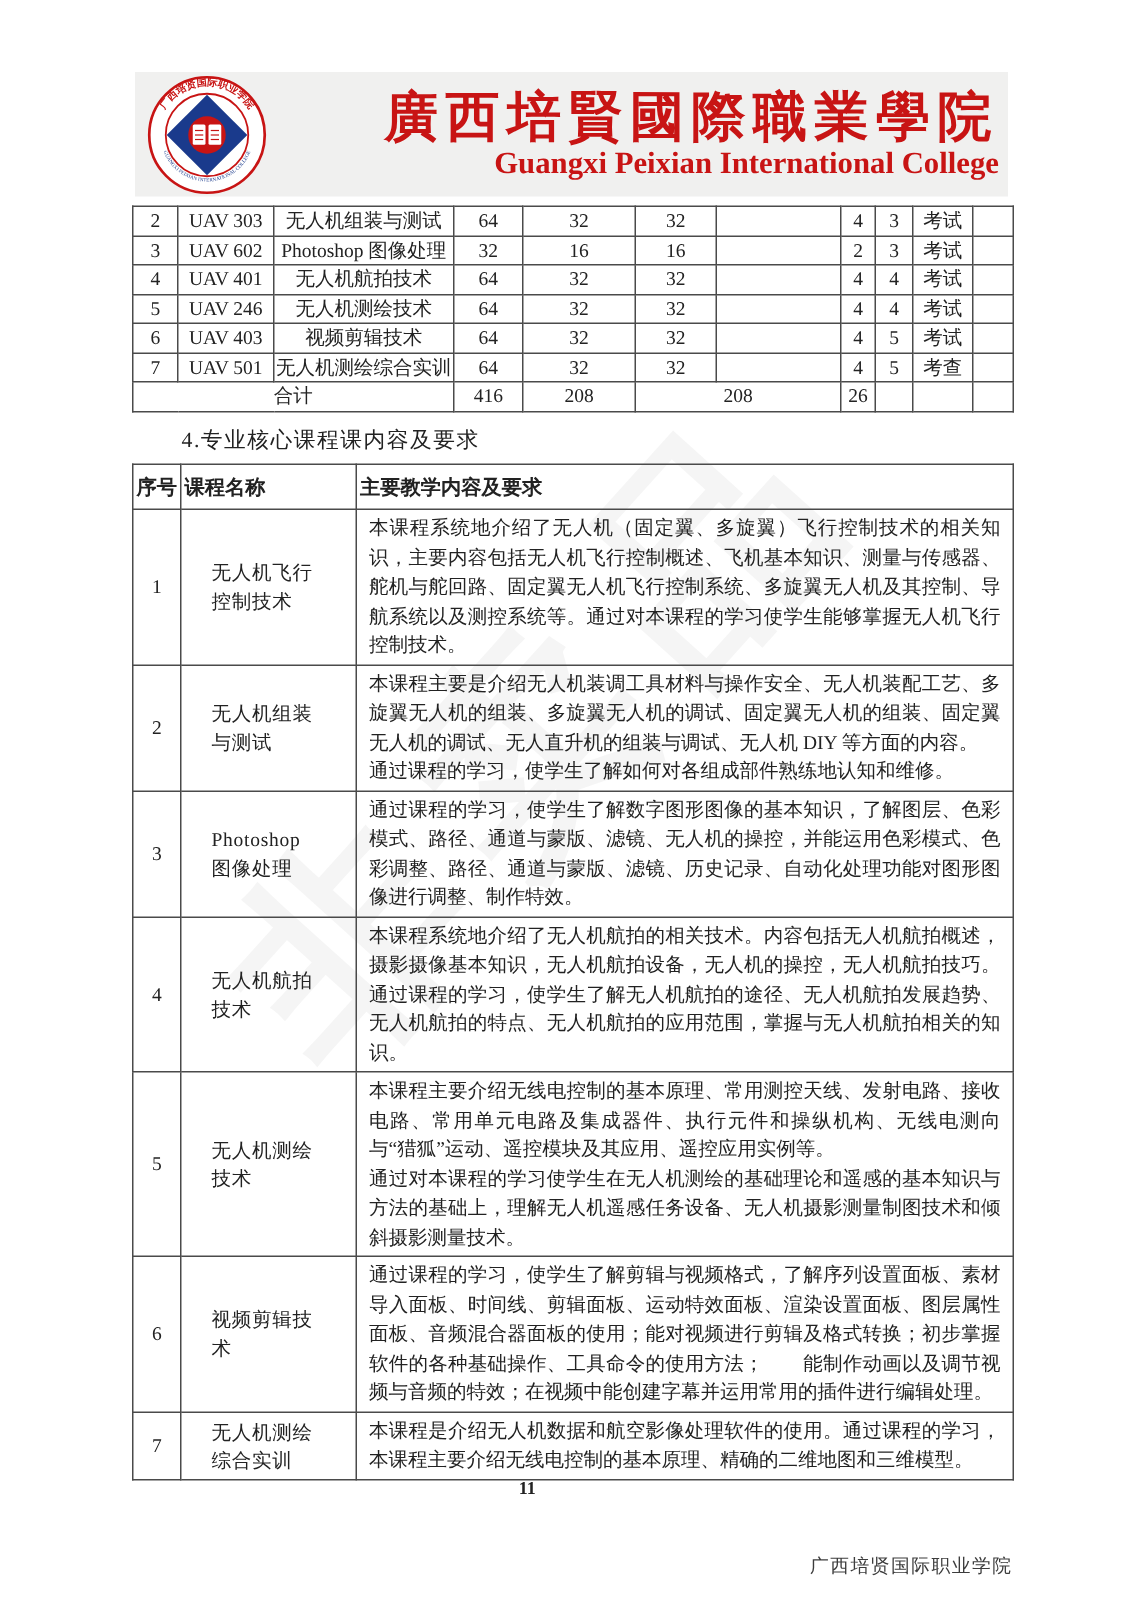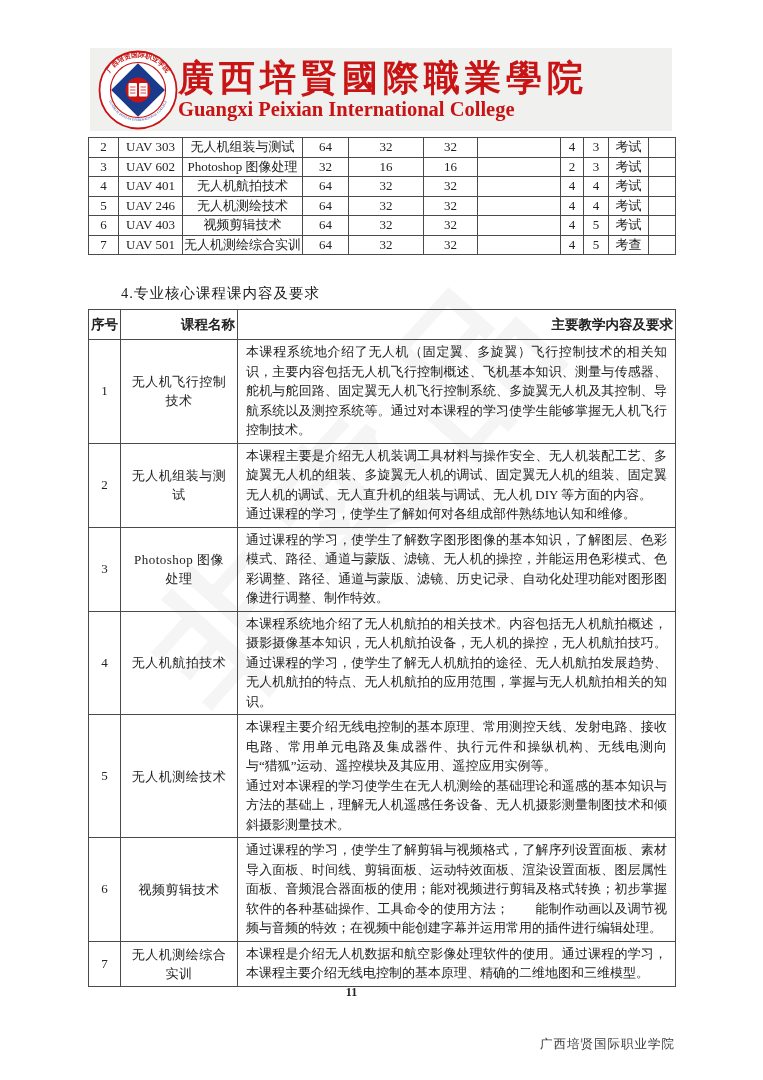--- a/index.html
+++ b/index.html
@@ -14,21 +14,21 @@
   }
 
   
   .banner {
     position: absolute; left: 90px; top: 48px;
     width: 582px; height: 83px;
     background: #f0f0ef;
     display: flex; align-items: center;
   }
   .logo-wrap { width: 80px; height: 80px; margin-left: 8px; flex: 0 0 auto; }
-  .titles { flex: 1; text-align: left; padding-right: 6px; }
+  .titles { flex: 1; text-align: right; padding-right: 6px; }
   .title-zh {
     font-size: 36px; font-weight: bold; color: #c81414;
     letter-spacing: 5px; line-height: 40px; white-space: nowrap;
   }
   .title-en {
     font-size: 20.5px; font-weight: bold; color: #c81414;
     line-height: 23px; white-space: nowrap;
   }
 
   
@@ -61,26 +61,26 @@
     font-size: 14.5px; letter-spacing: 1px;
   }
 
   
   .core-table {
     position: absolute; left: 88px; top: 309px;
     width: 587px; font-size: 13px;
   }
   .core-table th {
     height: 30px; font-size: 13.5px; font-weight: bold;
-    text-align: right; padding: 0 2px;
+    text-align: left; padding: 0 2px;
   }
   .core-table td.cell-no { text-align: center; vertical-align: middle; }
   .core-table td.cell-name {
-    text-align: center; vertical-align: middle;
-    padding: 2px 8px; line-height: 19px; letter-spacing: 0.5px;
+    vertical-align: middle;
+    padding: 2px 20px; line-height: 19px; letter-spacing: 0.5px;
   }
   .core-table td.cell-content {
     text-align: justify; vertical-align: middle;
     padding: 2px 8px 3px 8px; line-height: 19.5px;
   }
   .core-table td.cell-content p { margin: 0; }
 
   
   .page-number {
     position: absolute; left: 0; top: 985px; width: 703px;
@@ -215,20 +215,30 @@
         <td>无人机测绘综合实训</td>
         <td>64</td>
         <td>32</td>
         <td>32</td>
         <td></td>
         <td>4</td>
         <td>5</td>
         <td>考查</td>
         <td></td>
       </tr>
+      <tr>
+        <td colspan="3">合计</td>
+        <td>416</td>
+        <td>208</td>
+        <td colspan="2">208</td>
+        <td>26</td>
+        <td></td>
+        <td></td>
+        <td></td>
+      </tr>
     </tbody>
 </table>
 
 <div class="section-heading">4.专业核心课程课内容及要求</div>
 
 <table class="core-table">
   <colgroup>
     <col style="width:32px">
       <col style="width:117px">
       <col style="width:438px">

